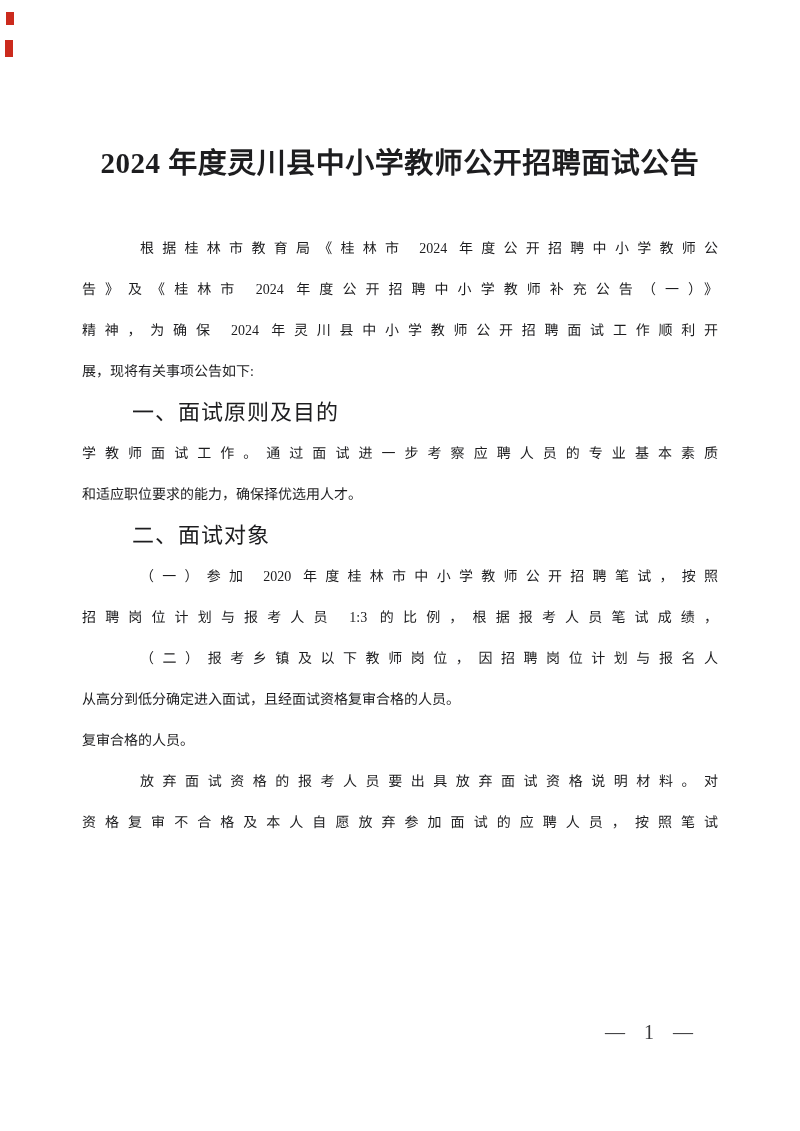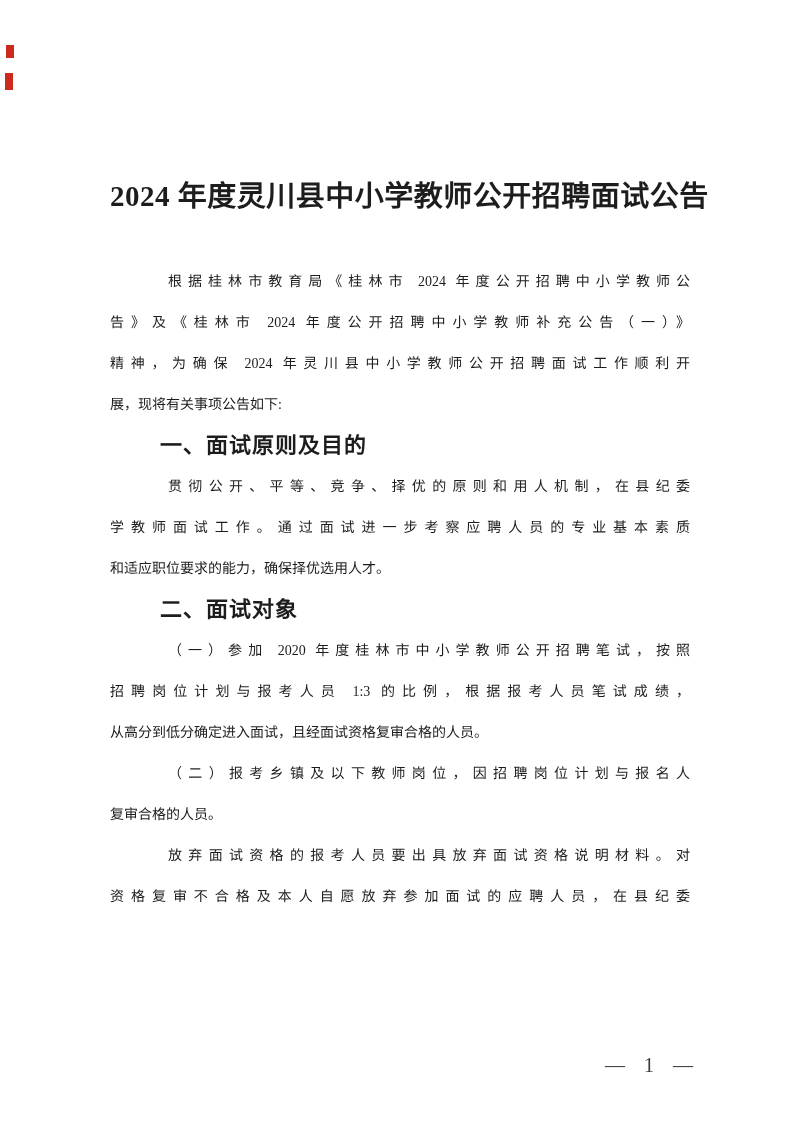--- a/index.html
+++ b/index.html
@@ -8,23 +8,22 @@
     height: 1131px;
     background: var(--page-background, #ffffff);
     color: var(--text, #1d1d1f);
     font-family: "Liberation Serif", "DejaVu Serif", serif;
     position: relative;
     overflow: hidden;
   }
   .page {
     position: absolute;
     inset: 0;
-    padding: 0 110px;
+    padding: 0 82px;
     box-sizing: border-box;
-    margin-top: 33px;
   }
   .red-mark {
     position: absolute;
     background: var(--red-mark, #cb2a1d);
   }
   .mark-a { left: 6px; top: 12px; width: 8px; height: 13px; }
   .mark-b { left: 5px; top: 40px; width: 8px; height: 17px; }
   .title {
     margin: 143px 0 0 0;
     text-align: center;
@@ -41,21 +40,21 @@
     height: 41px;
     line-height: 41px;
   }
   .line.fill {
     text-align: justify;
     text-align-last: justify;
   }
   .line.indent { text-indent: 58px; }
   .line.heading {
     font-family: "Liberation Sans", "DejaVu Sans", sans-serif;
-    font-weight: 700;
+    font-weight: 400;
     font-size: 22px;
     text-indent: 50px;
     letter-spacing: 1px;
   }
   .footer {
     position: absolute;
     top: 1020px;
     right: 107px;
     font-size: 20px;
     line-height: 24px;
@@ -72,27 +71,26 @@
   <div class="red-mark mark-b"></div>
 
   <h1 class="title">2024 年度灵川县中小学教师公开招聘面试公告</h1>
 
   <div class="content">
       <div class="line body indent fill">根据桂林市教育局《桂林市 2024 年度公开招聘中小学教师公</div>
       <div class="line body fill">告》及《桂林市 2024 年度公开招聘中小学教师补充公告（一）》</div>
       <div class="line body fill">精神，为确保 2024 年灵川县中小学教师公开招聘面试工作顺利开</div>
       <div class="line body">展，现将有关事项公告如下:</div>
       <div class="line heading indent">一、面试原则及目的</div>
-      <div class="line body indent fill">贯彻公开、平等、竞争、择优的原则和用人机制，在县纪委</div>
       <div class="line body fill">学教师面试工作。通过面试进一步考察应聘人员的专业基本素质</div>
       <div class="line body">和适应职位要求的能力，确保择优选用人才。</div>
       <div class="line heading indent">二、面试对象</div>
       <div class="line body indent fill">（一）参加 2020 年度桂林市中小学教师公开招聘笔试，按照</div>
       <div class="line body fill">招聘岗位计划与报考人员 1:3 的比例，根据报考人员笔试成绩，</div>
+      <div class="line body indent fill">（二）报考乡镇及以下教师岗位，因招聘岗位计划与报名人</div>
       <div class="line body">从高分到低分确定进入面试，且经面试资格复审合格的人员。</div>
-      <div class="line body indent fill">（二）报考乡镇及以下教师岗位，因招聘岗位计划与报名人</div>
       <div class="line body">复审合格的人员。</div>
       <div class="line body indent fill">放弃面试资格的报考人员要出具放弃面试资格说明材料。对</div>
-      <div class="line body fill">资格复审不合格及本人自愿放弃参加面试的应聘人员，在县纪委</div>
+      <div class="line body fill">资格复审不合格及本人自愿放弃参加面试的应聘人员，按照笔试</div>
     </div>
 
   <div class="footer">— 1 —</div>
 </div>
 
 </body></html>

